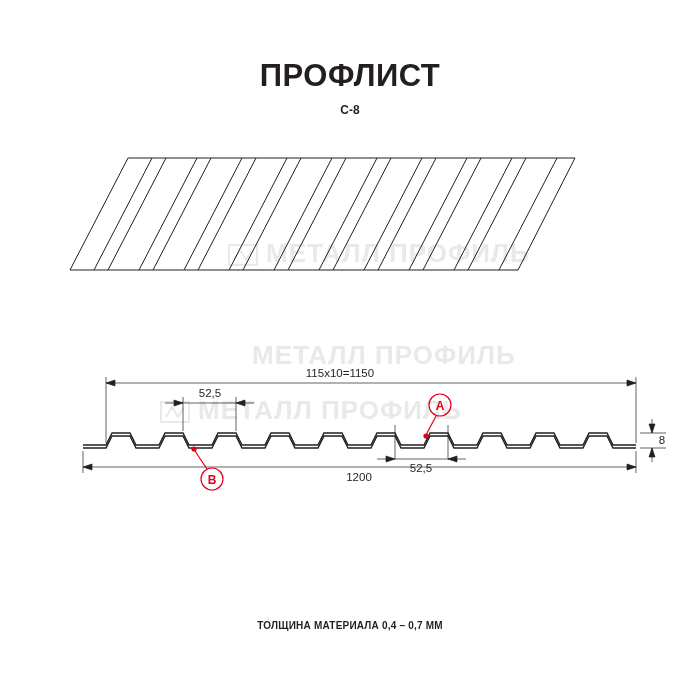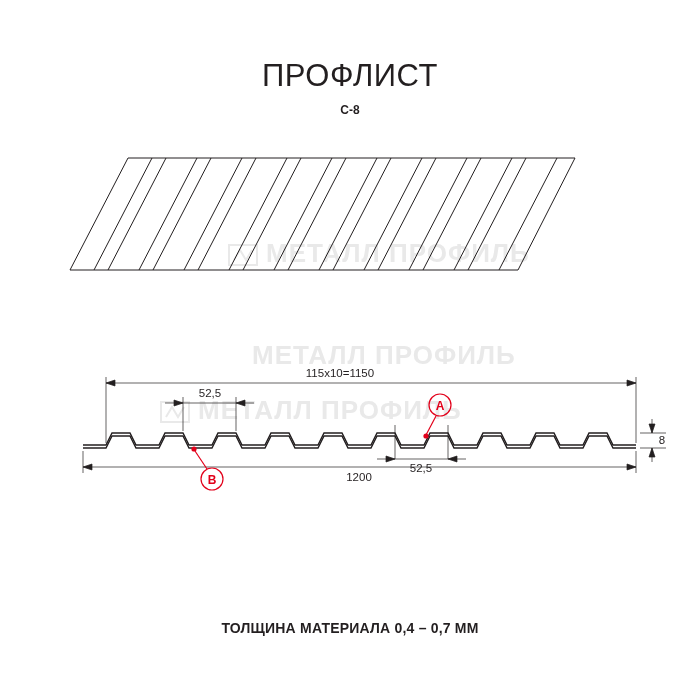--- a/index.html
+++ b/index.html
@@ -19,39 +19,39 @@
     position: absolute;
     inset: 0;
   }
   .title {
     position: absolute;
     top: 58px;
     left: 0;
     width: 700px;
     text-align: center;
     font-size: 31px;
-    font-weight: normal;
+    font-weight: bold;
     letter-spacing: 0.5px;
   }
   .subtitle {
     position: absolute;
     top: 103px;
     left: 0;
     width: 700px;
     text-align: center;
     font-size: 12px;
     font-weight: bold;
   }
   .footnote {
     position: absolute;
     top: 620px;
     left: 0;
     width: 700px;
     text-align: center;
-    font-size: 14px;
+    font-size: 10px;
     font-weight: bold;
     letter-spacing: 0.2px;
   }
   .iso-wrap {
     position: absolute;
     top: 140px;
     left: 60px;
     width: 590px;
     height: 160px;
   }

